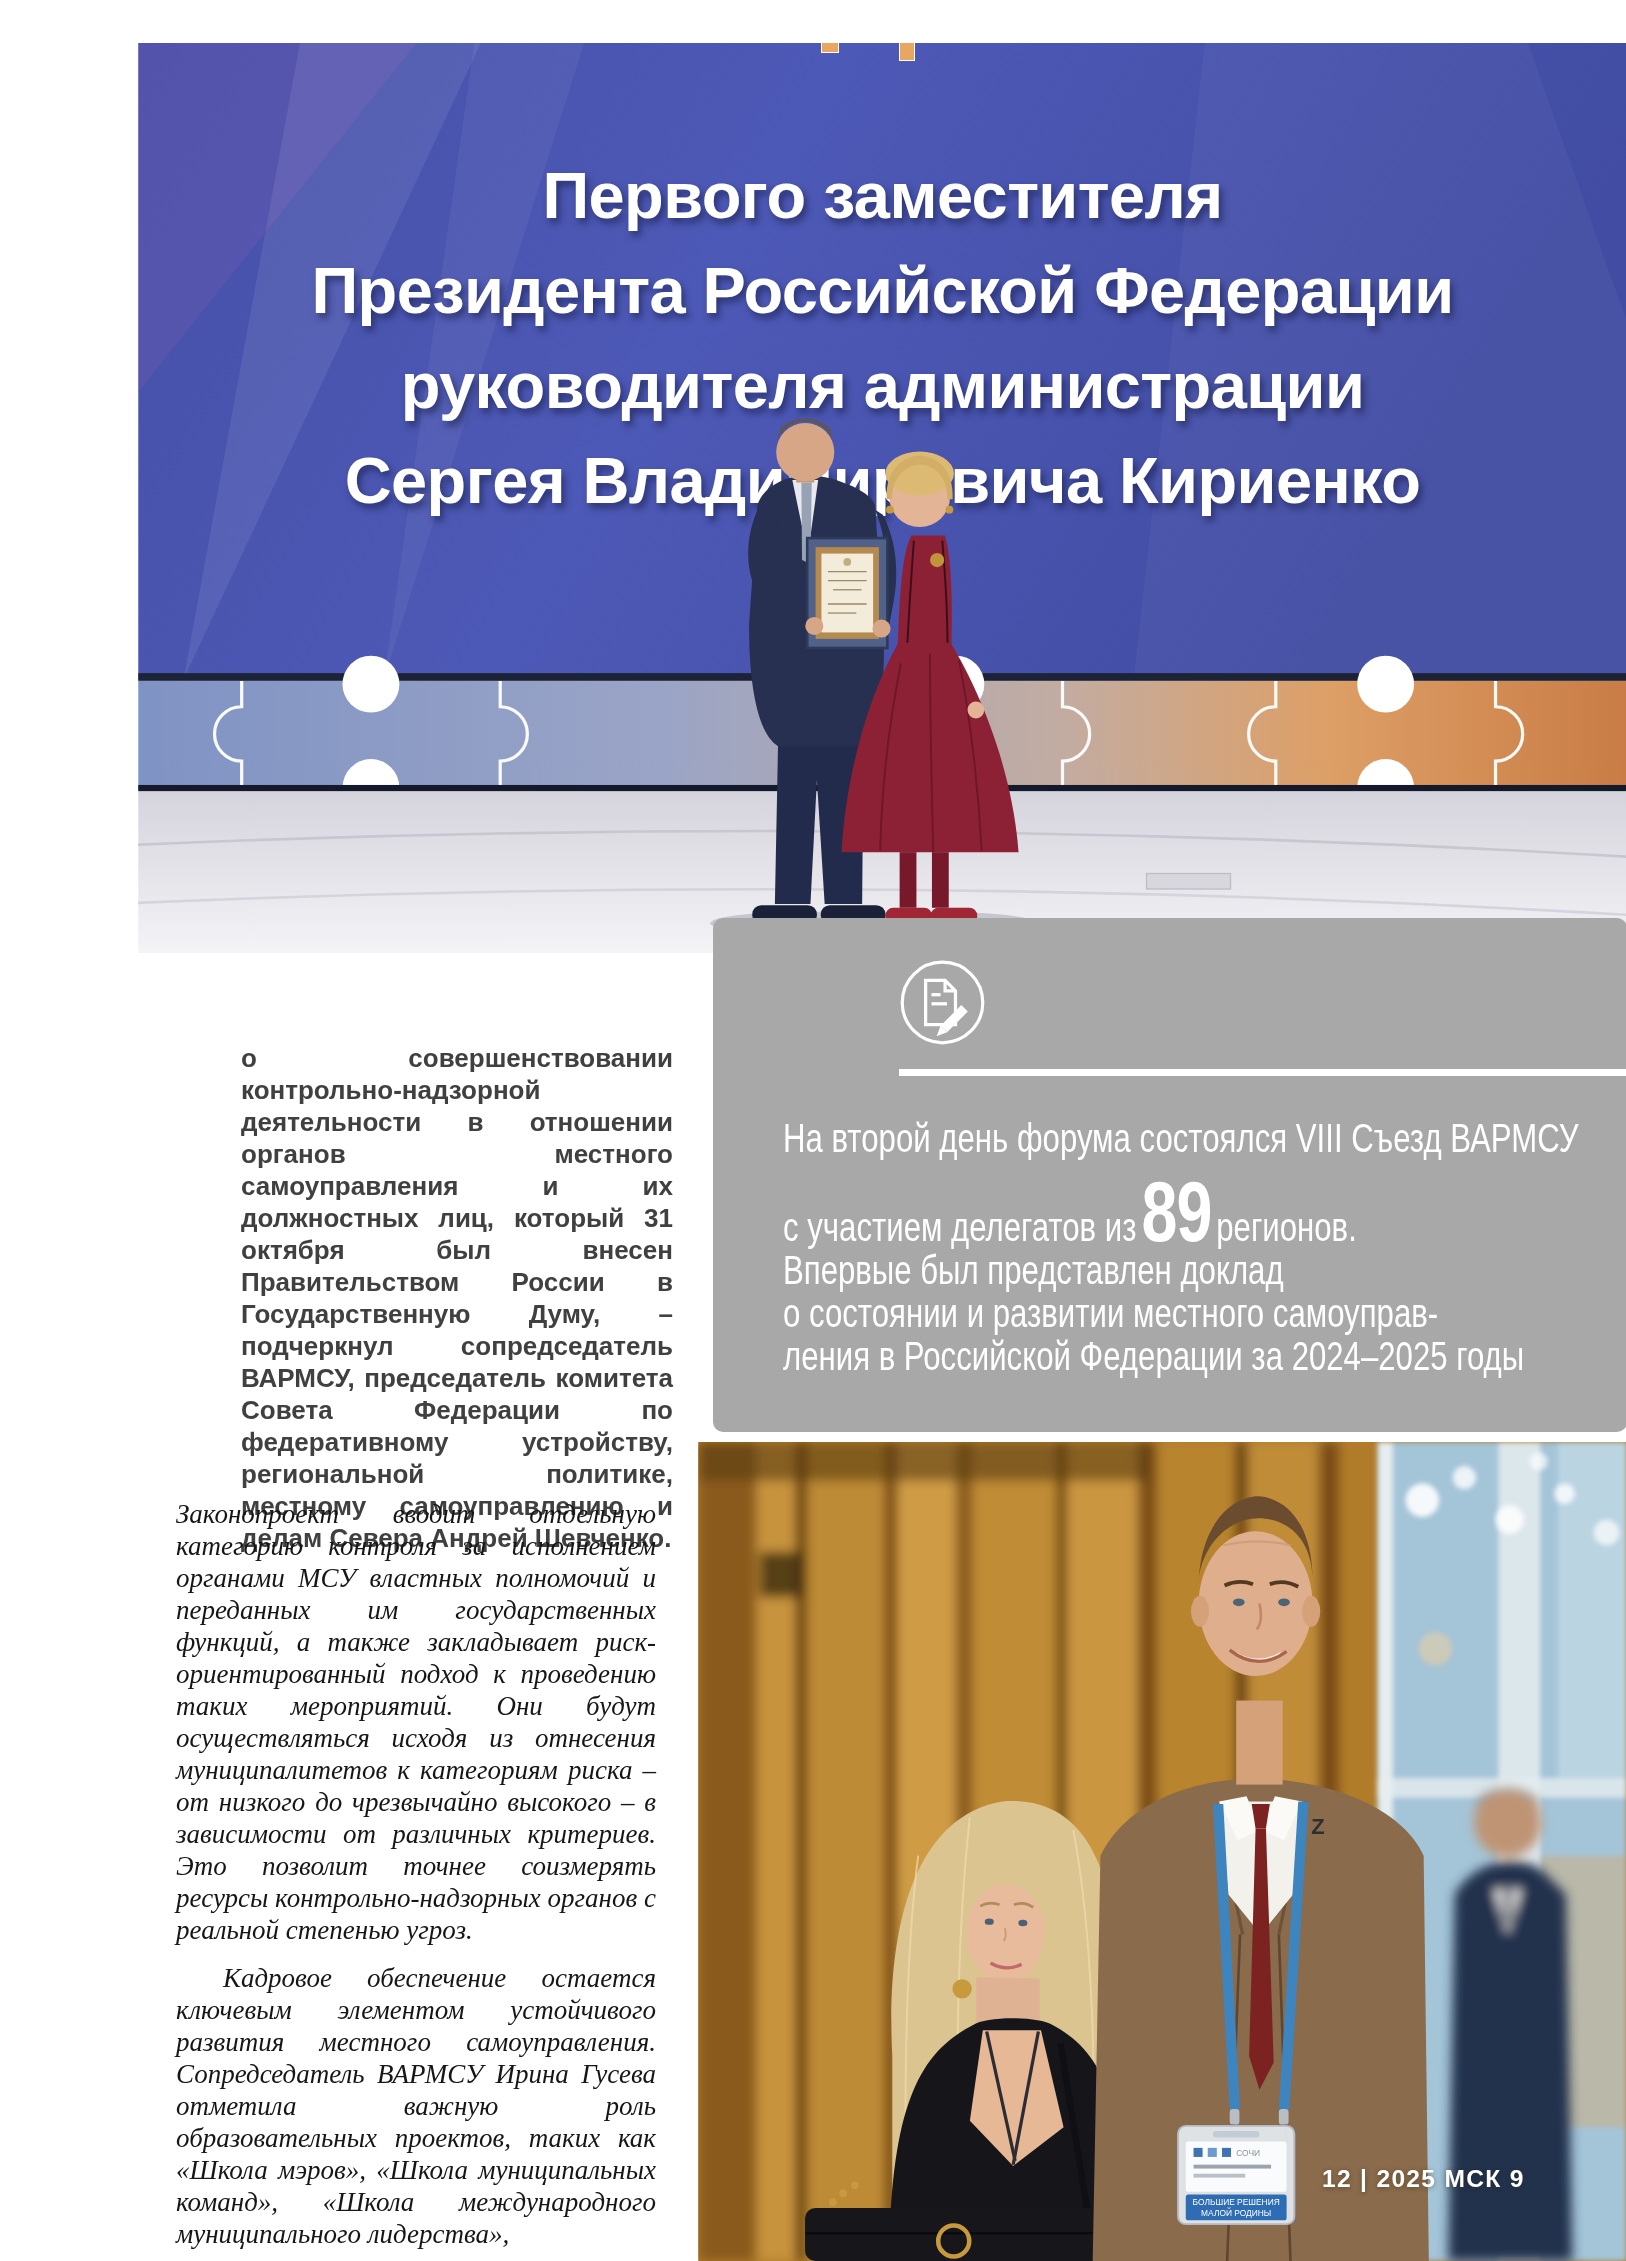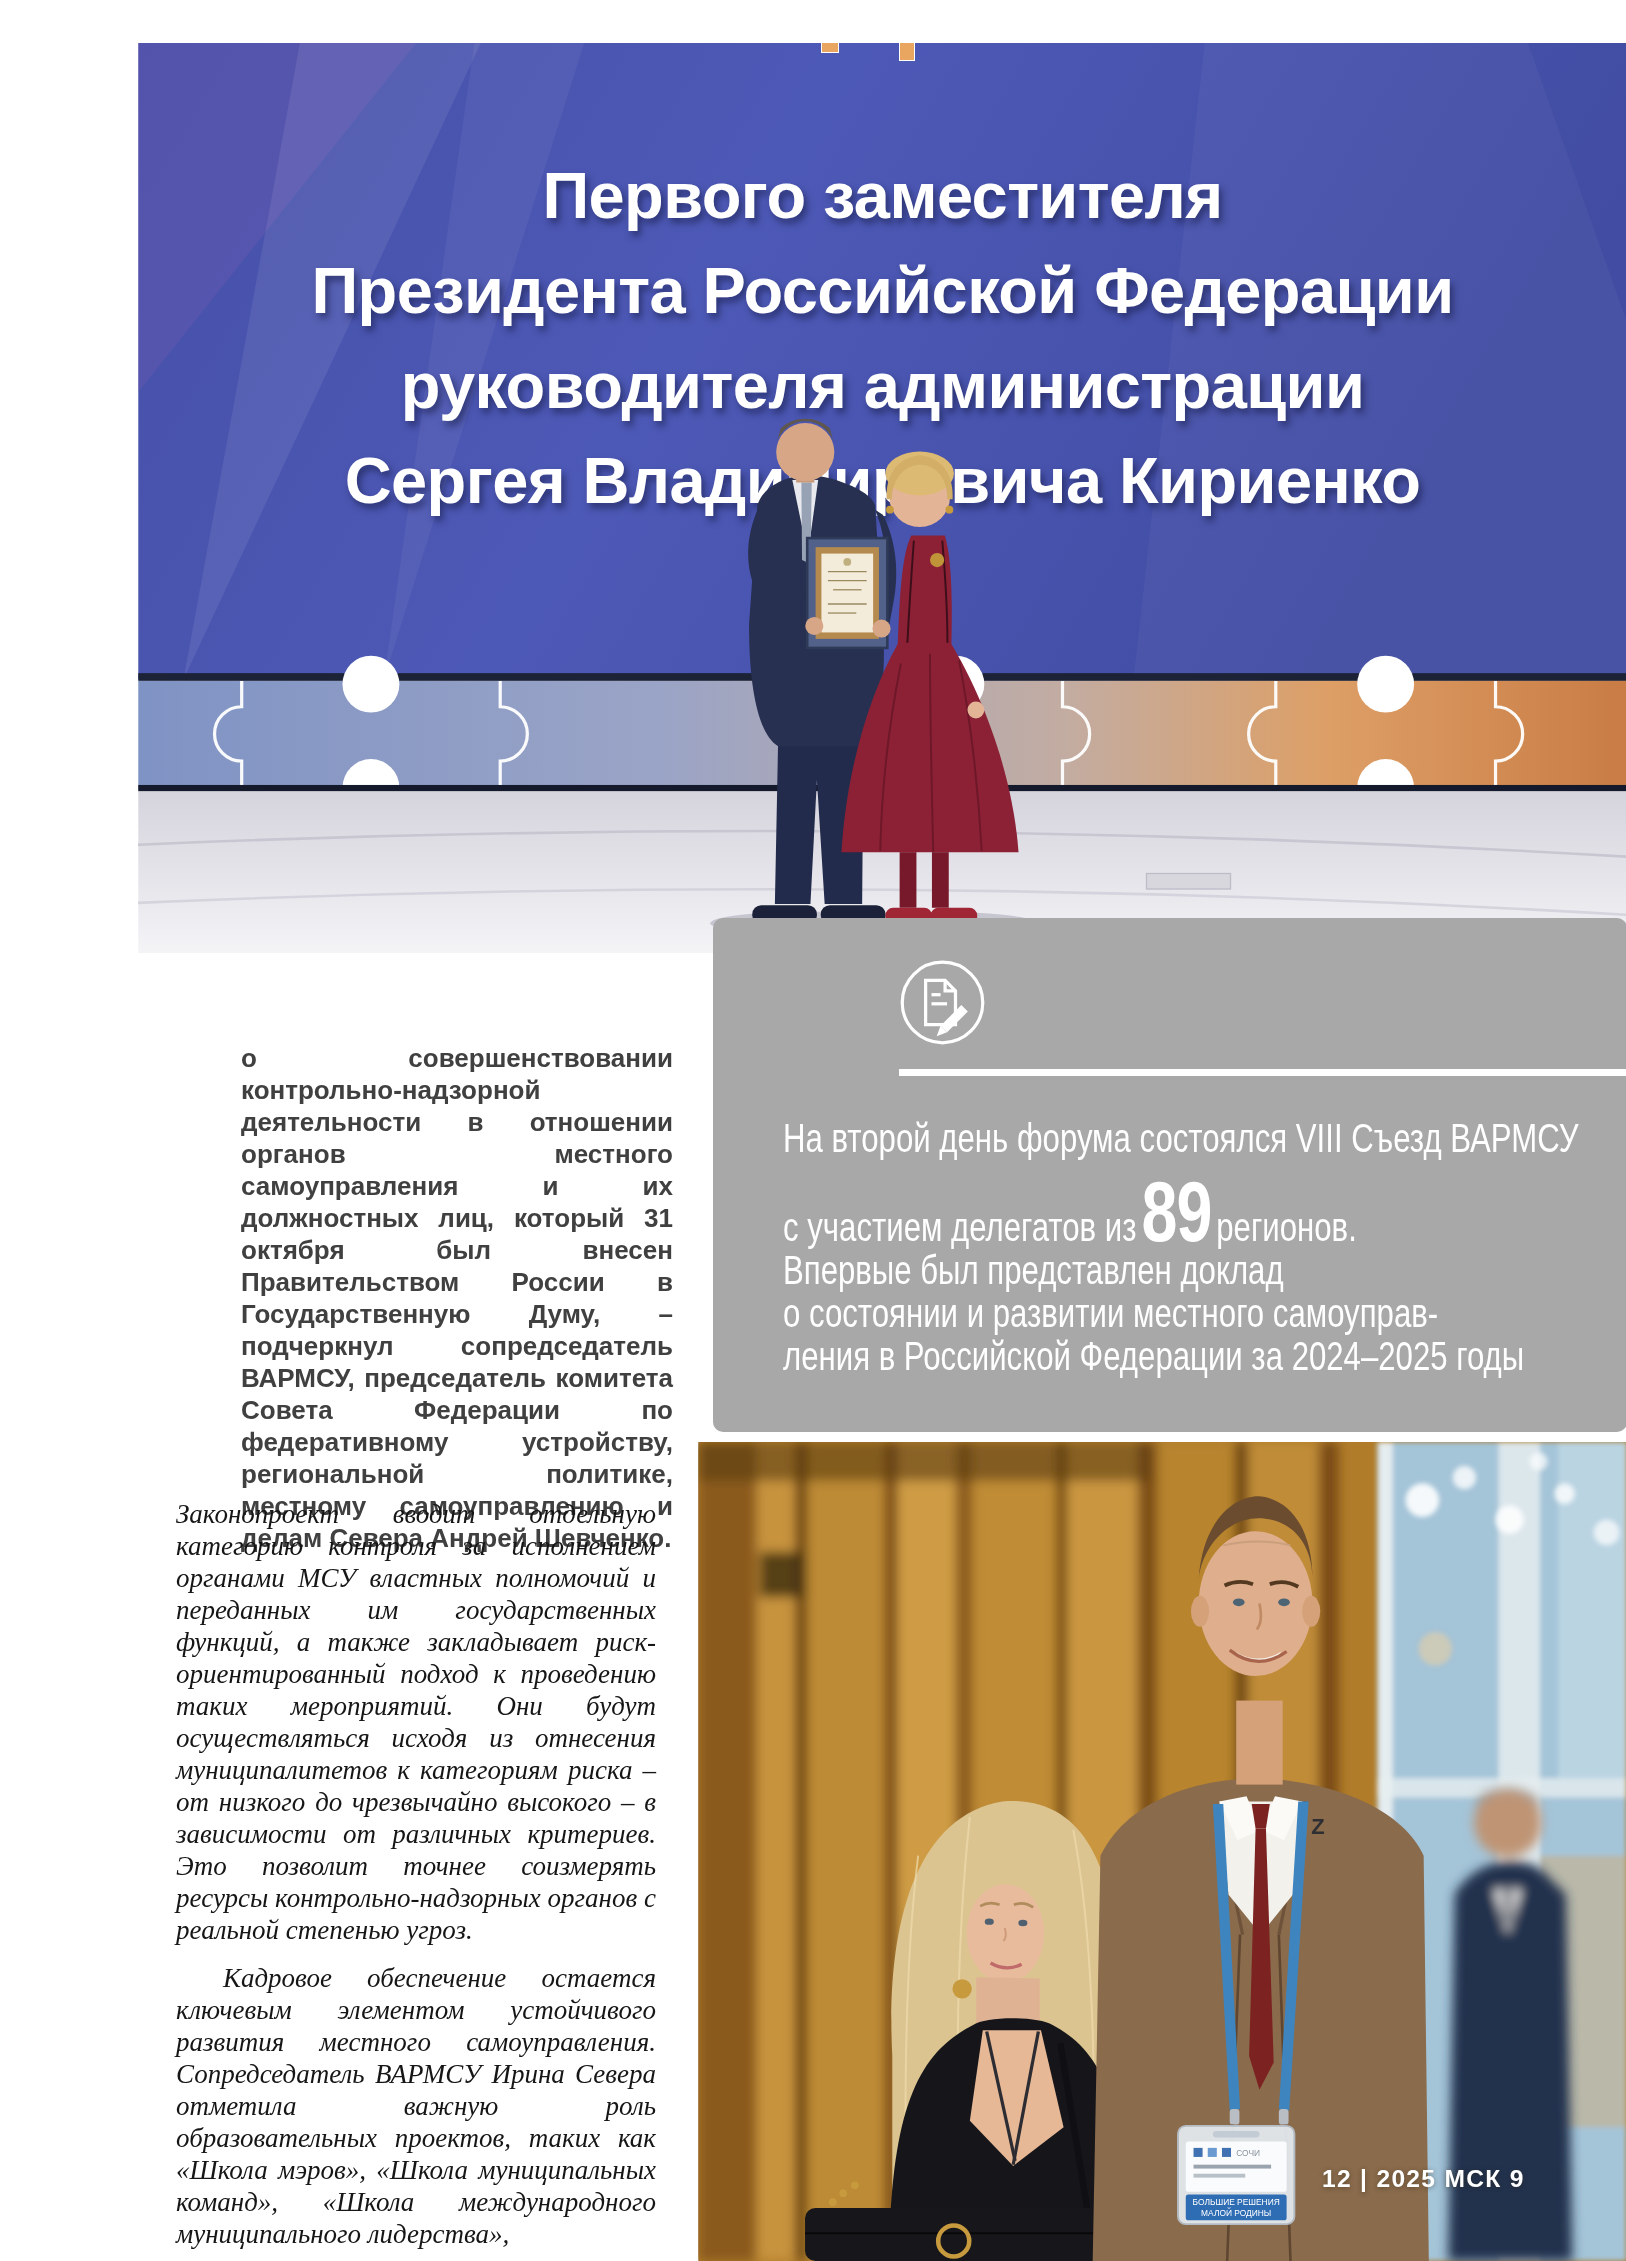--- a/index.html
+++ b/index.html
@@ -167,21 +167,21 @@
     </svg>
 
     <div class="frag frag1"></div>
     <div class="frag frag2"></div>
   </div>
 
   <div class="abs quote" lang="ru">о совершенствовании контрольно-надзорной деятельности в отношении органов местного самоуправления и их должностных лиц, который 31 октября был внесен Правительством России в Государственную Думу, – подчеркнул сопредседатель ВАРМСУ, председатель комитета Совета Федерации по федеративному устройству, региональной политике, местному самоуправлению и делам Севера Андрей Шевченко.</div>
 
   <div class="abs bodycol" lang="ru">
     <p>Законопроект вводит отдельную категорию контроля за исполнением органами МСУ властных полномочий и переданных им государственных функций, а также закладывает риск-ориентированный подход к проведению таких мероприятий. Они будут осуществляться исходя из отнесения муниципалитетов к категориям риска – от низкого до чрезвычайно высокого – в зависимости от различных критериев. Это позволит точнее соизмерять ресурсы контрольно-надзорных органов с реальной степенью угроз.</p>
-    <p class="p2">Кадровое обеспечение остается ключевым элементом устойчивого развития местного самоуправления. Сопредседатель ВАРМСУ Ирина Севера отметила важную роль образовательных проектов, таких как «Школа мэров», «Школа муниципальных команд», «Школа международного муниципального лидерства»,</p>
+    <p class="p2">Кадровое обеспечение остается ключевым элементом устойчивого развития местного самоуправления. Сопредседатель ВАРМСУ Ирина Гусева отметила важную роль образовательных проектов, таких как «Школа мэров», «Школа муниципальных команд», «Школа международного муниципального лидерства»,</p>
   </div>
 
   <div class="abs callout">
     <svg class="callout-icon" width="87" height="91" viewBox="0 0 134 140">
       <circle cx="67" cy="70" r="62" fill="none" stroke="#ffffff" stroke-width="5"></circle>
       <g stroke="#ffffff" stroke-width="5" fill="none">
         <path d="M41,36 h30 l16,16 v52 h-46 z"></path>
         <path d="M71,36 v16 h16"></path>
         <path d="M50,58 h14"></path>
           <path d="M50,72 h24"></path>

